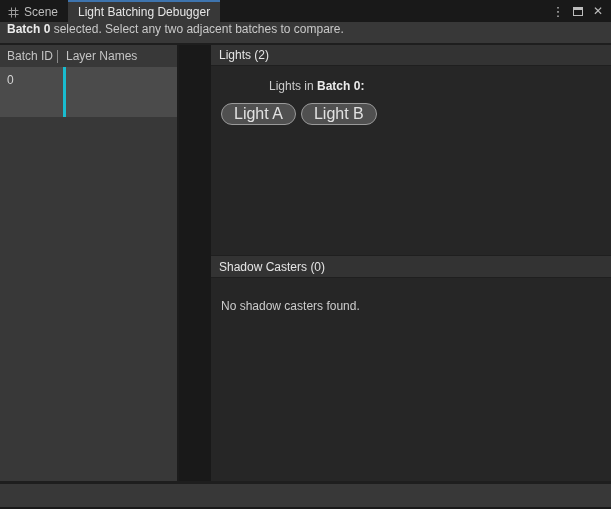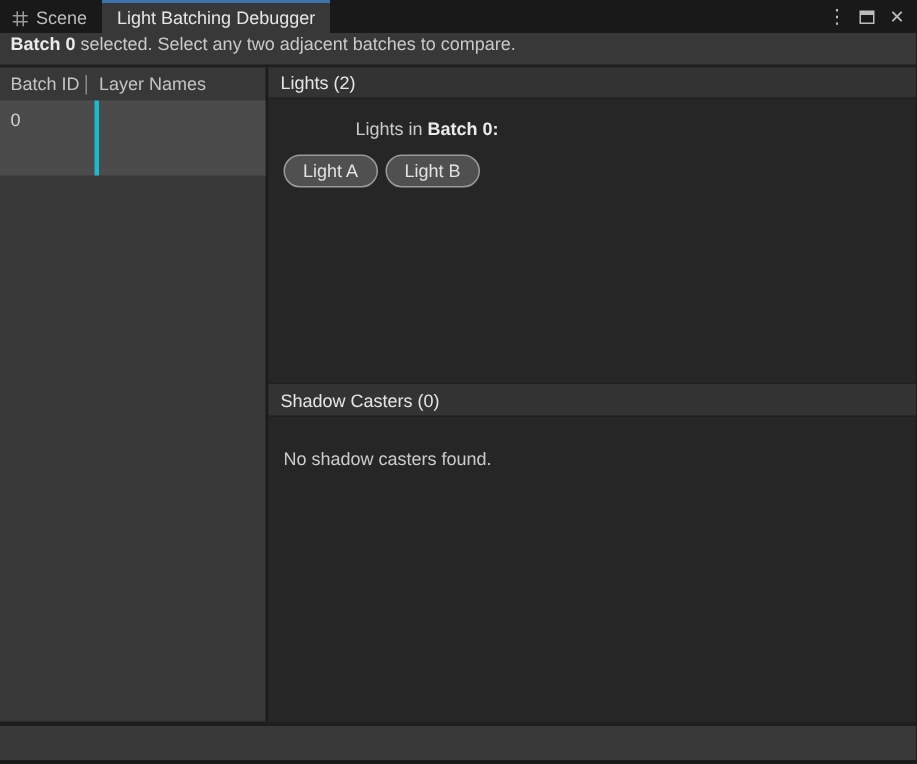--- a/index.html
+++ b/index.html
@@ -76,21 +76,21 @@
     border-bottom: 2px solid #1e1e1e;
     display: flex;
     padding: 0 7px;
     flex: 0 0 auto;
     color: #c9c9c9;
     white-space: nowrap;
   }
   .infobar b, .bold { font-weight: 700; color: #ebebeb; }
 
   
-  .main { flex: 1 1 auto; display: flex; min-height: 0; }
+  .main { flex: 1 1 auto; display: flex; min-height: 0; gap: 32px; }
 
   
   .left-panel {
     width: 179px;
     flex: 0 0 179px;
     background: #383838;
     border-right: 2px solid #1c1c1c;
     display: flex;
     flex-direction: column;
   }
@@ -140,21 +140,21 @@
     padding: 13px 10px 0 10px;
   }
   .shadow-content {
     flex: 1 1 auto;
     padding: 12px 10px 0 10px;
   }
   .section-label { margin-bottom: 10px; color: #cccccc; white-space: nowrap; margin-left: 48px; }
   .pill-row { display: flex; gap: 5px; }
   .pill {
     font-family: "Liberation Sans", "DejaVu Sans", sans-serif;
-    font-size: 12px;
+    font-size: 16px;
     color: #e2e2e2;
     background: #505050;
     border: 1px solid #9a9a9a;
     border-radius: 11px;
     height: 22px;
     padding: 0 12px;
     display: inline-flex;
     align-items: center;
     cursor: default;
   }

